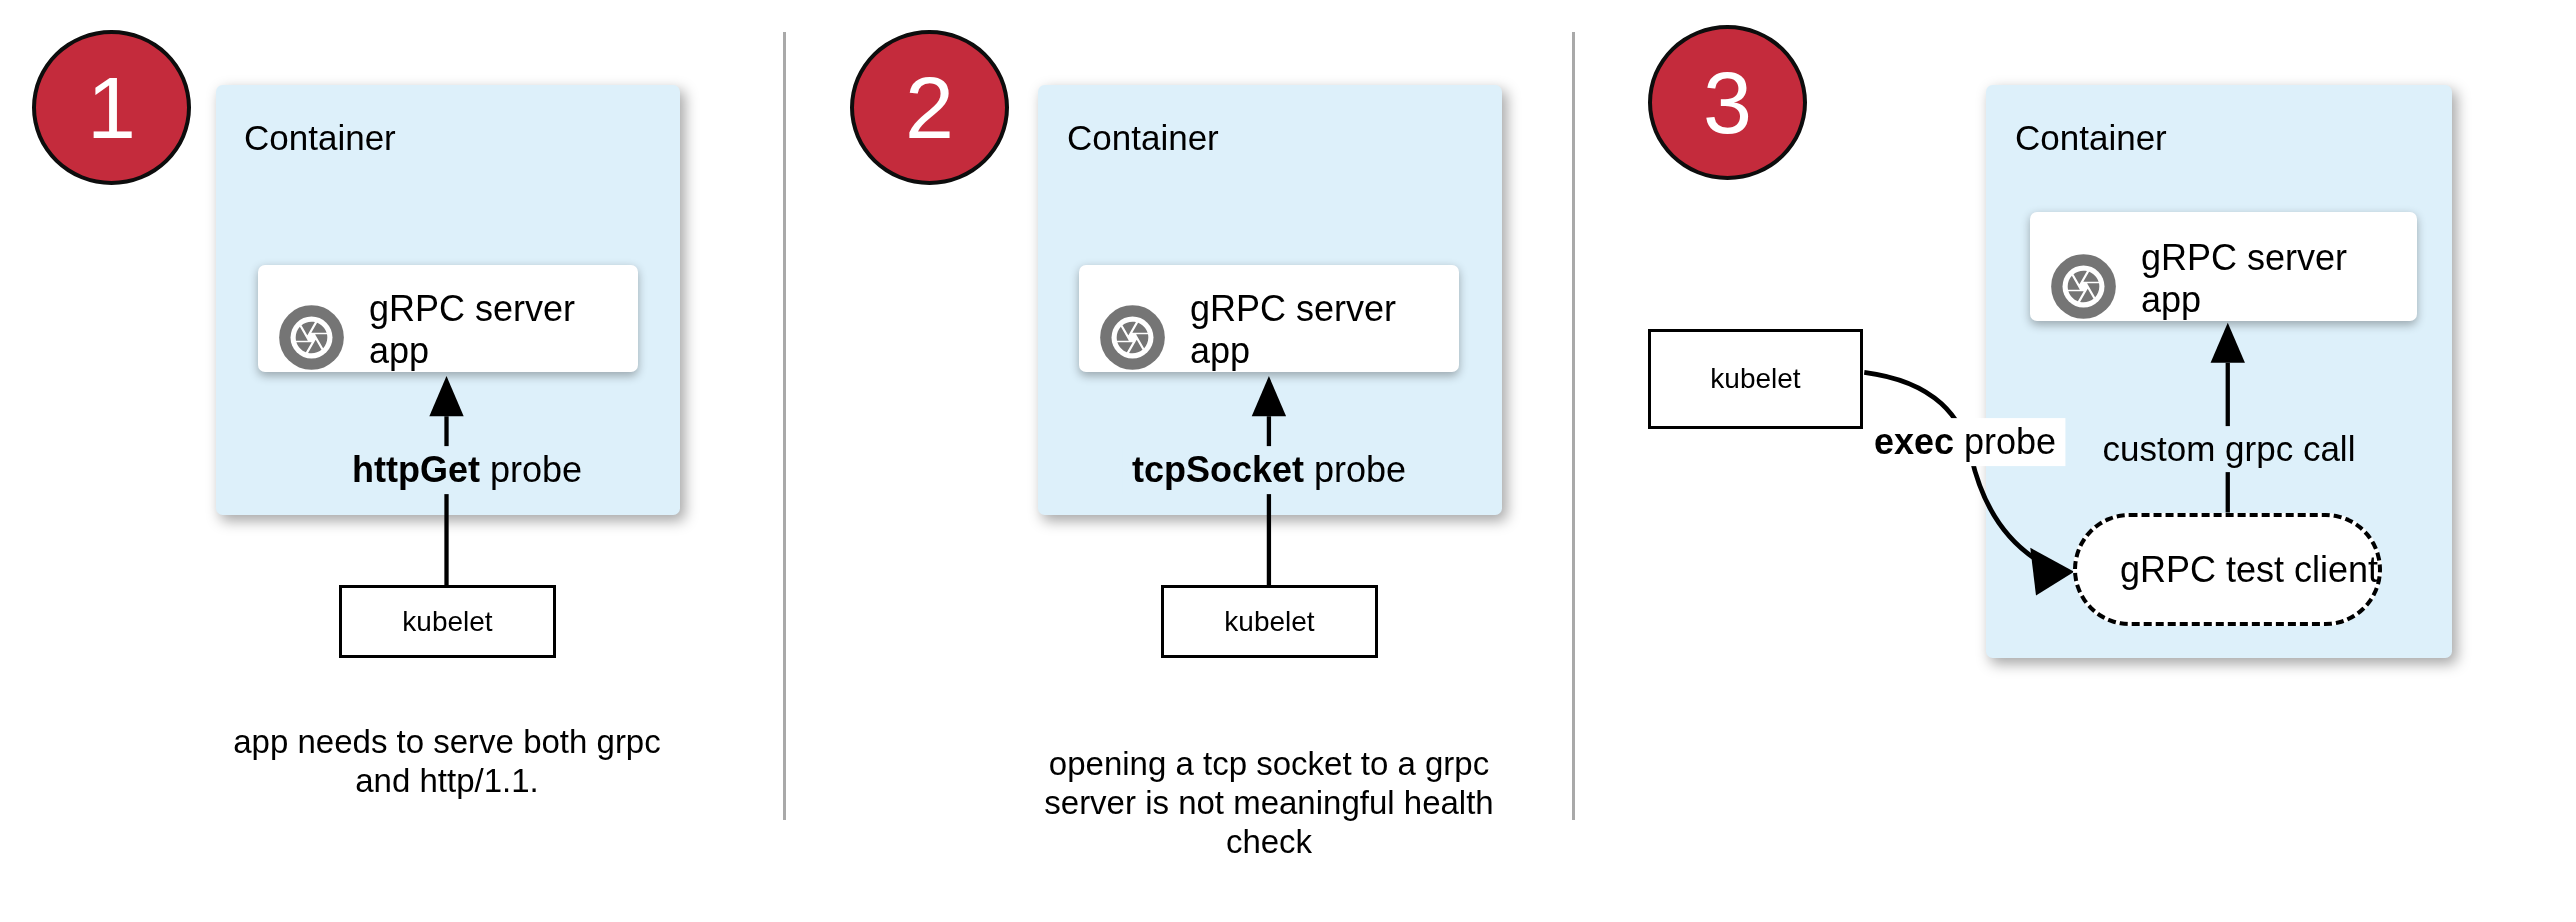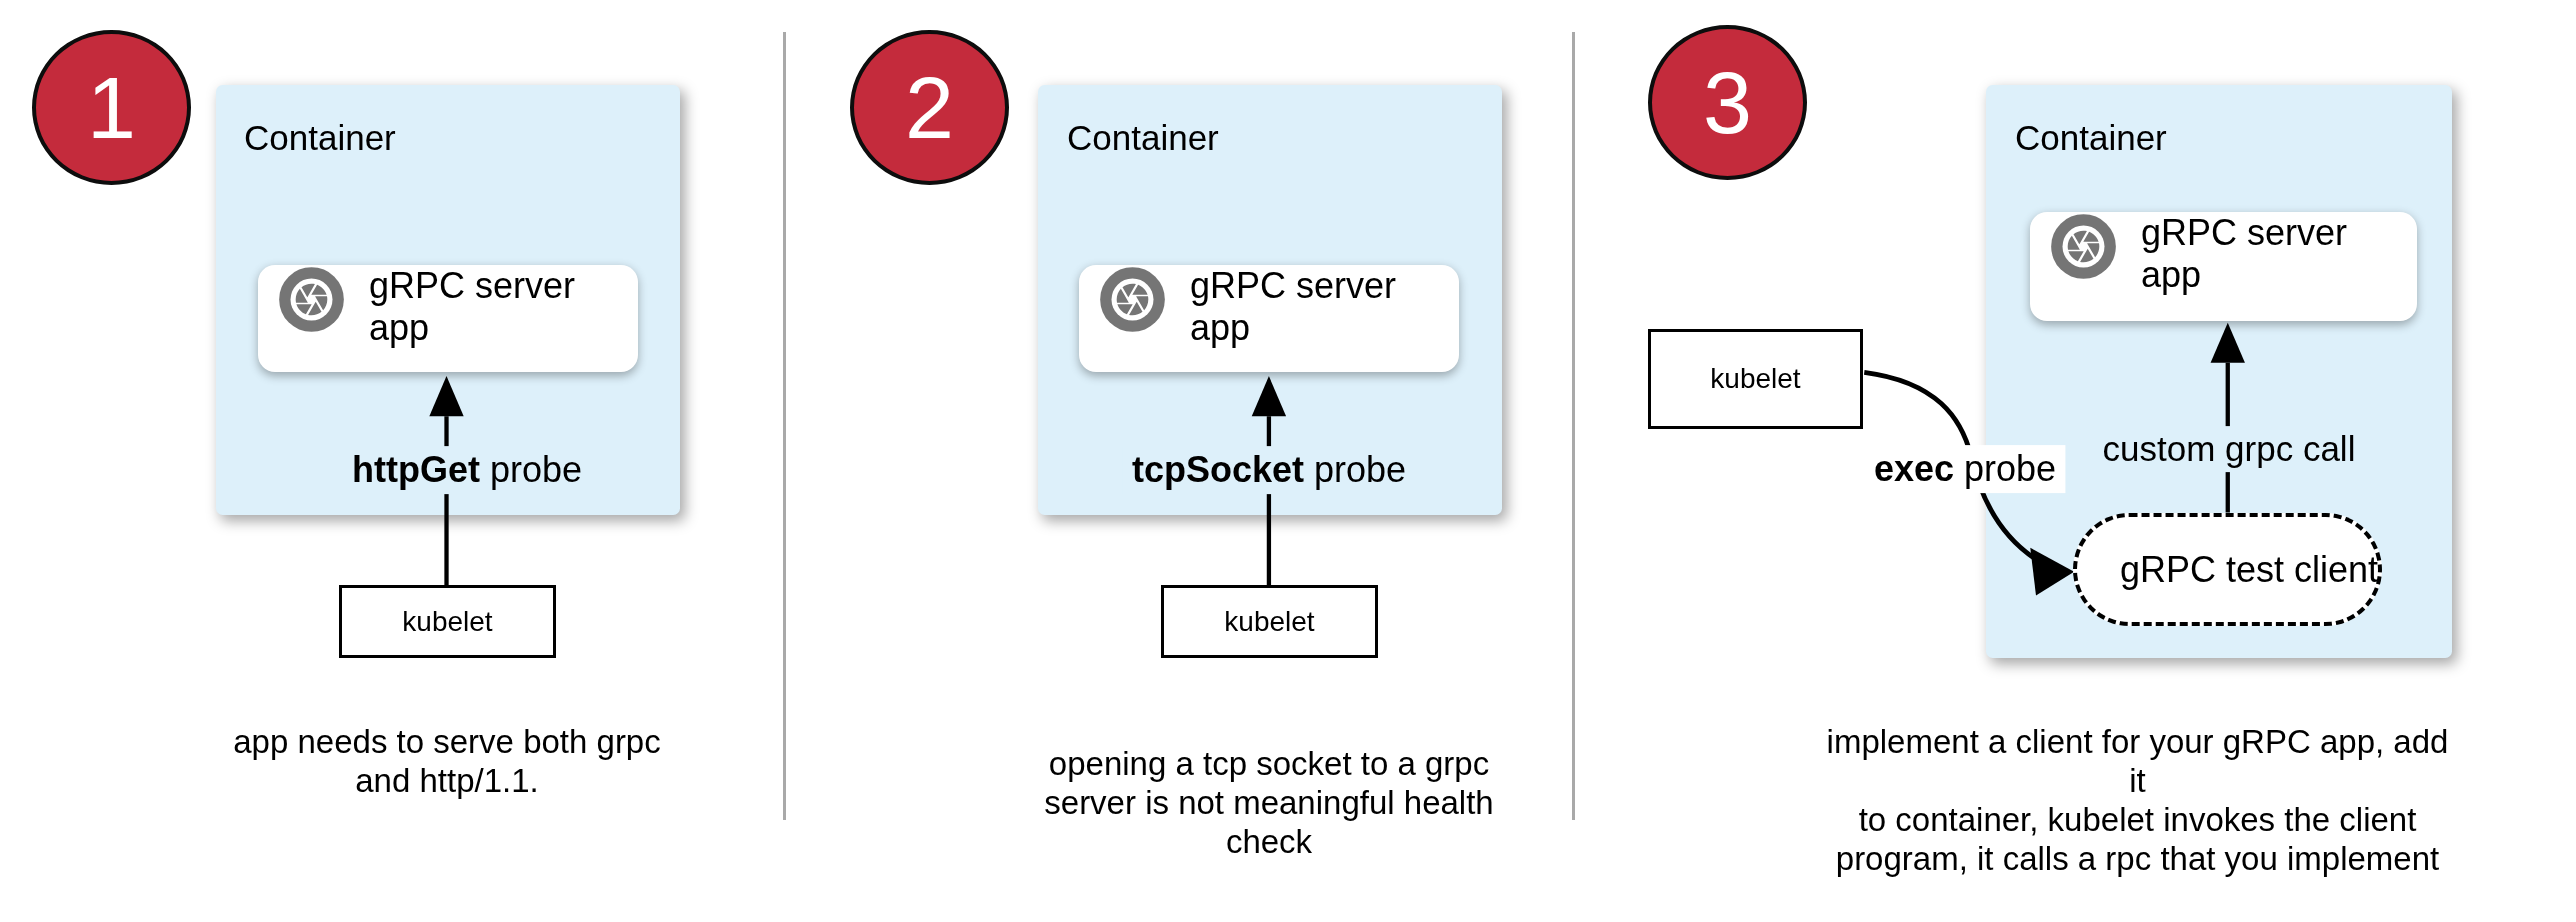--- a/index.html
+++ b/index.html
@@ -12,23 +12,23 @@
     position:absolute;display:flex;align-items:center;justify-content:center;
     background:#c42b3c;border:4.8px solid #0d0d0d;border-radius:50%;
     color:#ffffff;font-size:88px;font-weight:400;
   }
   .container-box{
     position:absolute;background:#ddf0fa;border-radius:6.7px;
     box-shadow:4.8px 5.7px 13.4px rgba(0,0,0,0.35);
   }
   .container-label{position:absolute;font-size:35px;}
   .app-box{
-    position:absolute;background:#ffffff;border-radius:17px;
+    position:absolute;background:#ffffff;border-radius:7px;
     box-shadow:0 3.8px 9.5px rgba(0,0,0,0.30);
-    display:flex;align-items:flex-start;gap:23px;padding-left:19px;box-sizing:border-box;
+    display:flex;align-items:flex-end;gap:23px;padding-left:19px;box-sizing:border-box;
     font-size:36px;
   }
   .shutter{width:69px;height:69px;flex:0 0 auto;}
   .kubelet-box{
     position:absolute;background:#ffffff;border:3.8px solid #000;
     display:flex;align-items:center;justify-content:center;
     font-size:28px;box-sizing:border-box;
   }
   .probe-label{
     position:absolute;transform:translate(-50%,-50%);
@@ -144,26 +144,23 @@
     </svg>
     <span>gRPC server app</span>
   </div>
 
   <div class="kubelet-box" style="left:1648px;top:329px;width:215px;height:100px;">
     <span>kubelet</span>
   </div>
 
   <div class="probe-label bg-blue" style="left:2229px;top:449px;font-size:35px;">custom grpc call</div>
 
-  <div class="probe-label bg-white" style="left:1965px;top:469px;">
+  <div class="probe-label bg-white" style="left:1965px;top:442px;">
     <b>exec</b><span> probe</span>
   </div>
 
   <div class="test-client" style="left:2073px;top:513px;width:309px;height:113px;">
     <span>gRPC test client</span>
   </div>
 
-  <div class="caption" style="left:1818px;top:722px;width:639px;">implement a client for your gRPC app, add it
-to container, kubelet invokes the client
-program, it calls a rpc that you implement</div>
 
 </div>
 
 
 </body></html>

